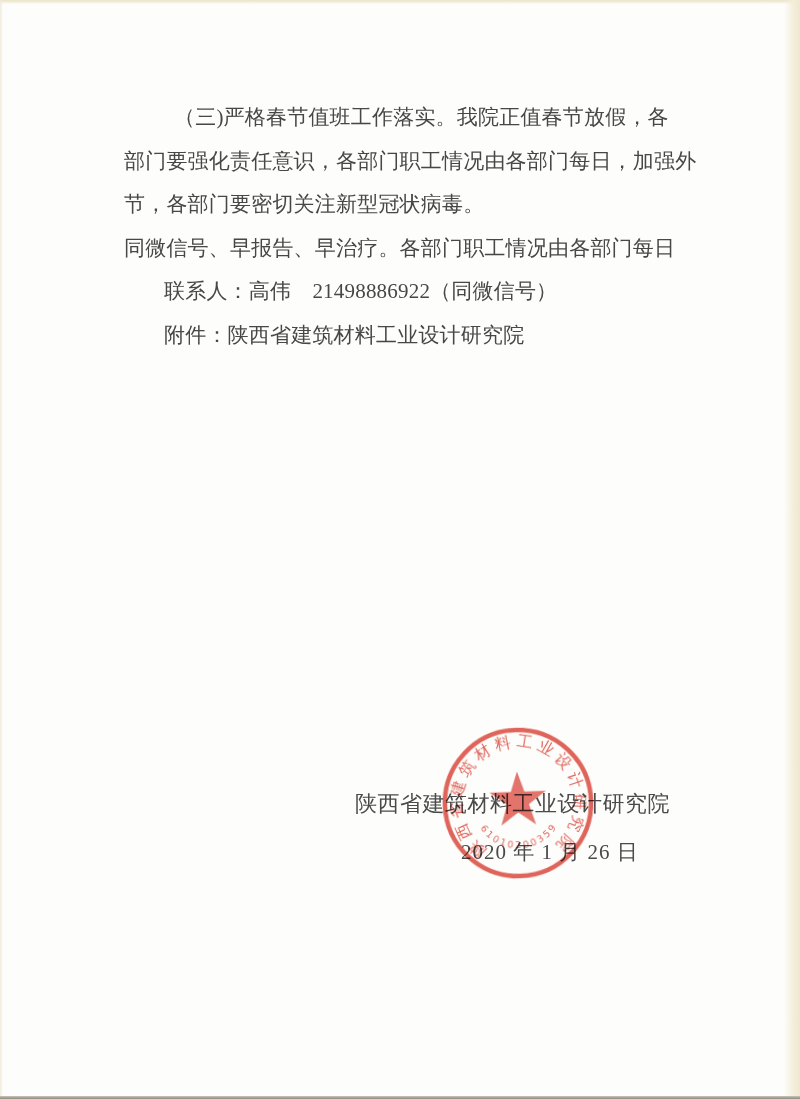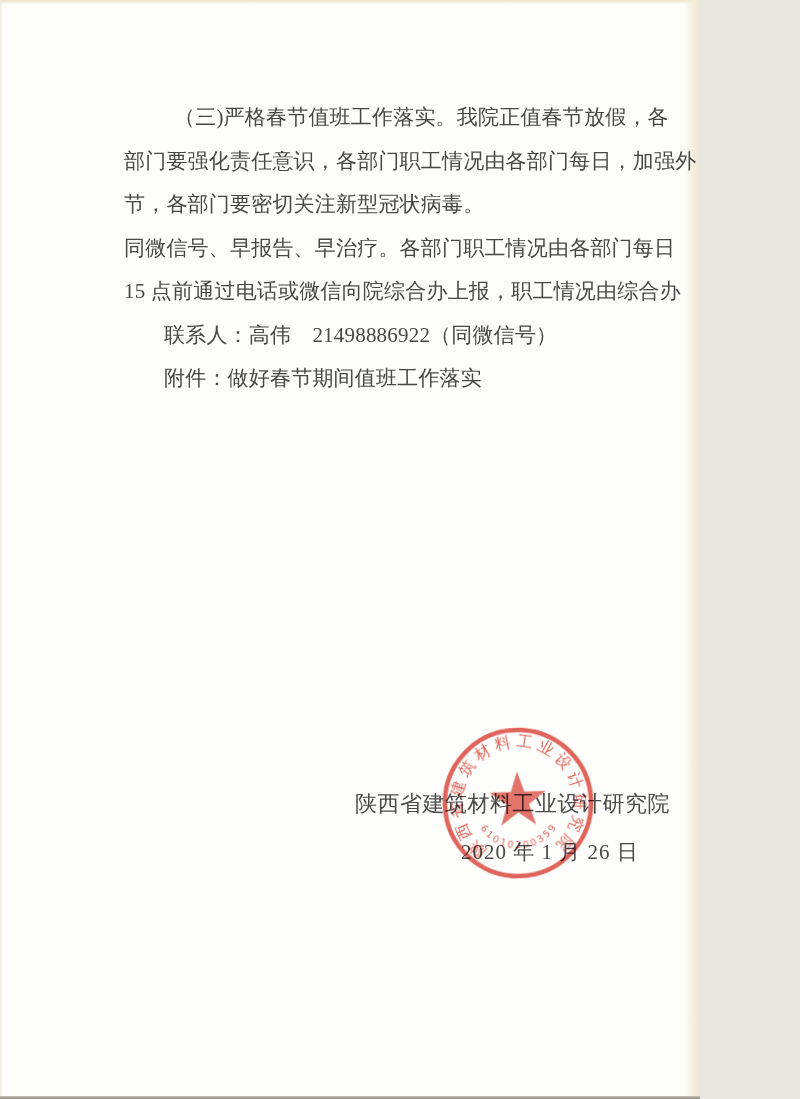--- a/index.html
+++ b/index.html
@@ -2,21 +2,21 @@
 <html><head>
 <meta charset="utf-8">
 <style>
   html, body {
     margin: 0;
     padding: 0;
     background: #e9e7e2;
   }
   .page {
     position: relative;
-    width: 700px;
+    width: 800px;
     height: 1099px;
     background: #fdfdfb;
     overflow: hidden;
     font-family: "Liberation Serif", "DejaVu Serif", serif;
     color: #454545;
   }
   
   .edge-top {
     position: absolute; left: 0; top: 0; width: 100%; height: 4px;
     background: linear-gradient(to bottom, #ece2c8, #f7f3e6 70%, rgba(255,255,255,0));
@@ -100,24 +100,23 @@
   <div class="edge-bottom"></div>
 
   <div class="body-text">
     <div>
       <div class="line first">（三)严格春节值班工作落实。我院正值春节放假，各</div>
       <div class="line">部门要强化责任意识，各部门职工情况由各部门每日，加强外</div>
       <div class="line">节，各部门要密切关注新型冠状病毒。</div>
     </div>
     <div>
       <div class="line">同微信号、早报告、早治疗。各部门职工情况由各部门每日</div>
-      <div class="line">15 点前通过电话或微信向院综合办上报，职工情况由综合办</div>
     </div>
     <div class="line hanging">联系人：高伟　21498886922（同微信号）</div>
-    <div class="line hanging">附件：做好春节期间值班工作落实</div>
+    <div class="line hanging">附件：陕西省建筑材料工业设计研究院</div>
   </div>
 
   <div class="signature-org">陕西省建筑材料工业设计研究院</div>
   <div class="signature-date">2020 年 1 月 26 日</div>
 
   <div class="seal">
     <svg width="158" height="158" viewBox="0 0 160 160">
       <defs>
         <path id="ringPath" d="M 51.5 129.4 A 57 57 0 1 1 108.5 129.4" fill="none"></path>
         <path id="codePath" d="M 40.2 103 A 46 46 0 0 0 119.8 103" fill="none"></path>

